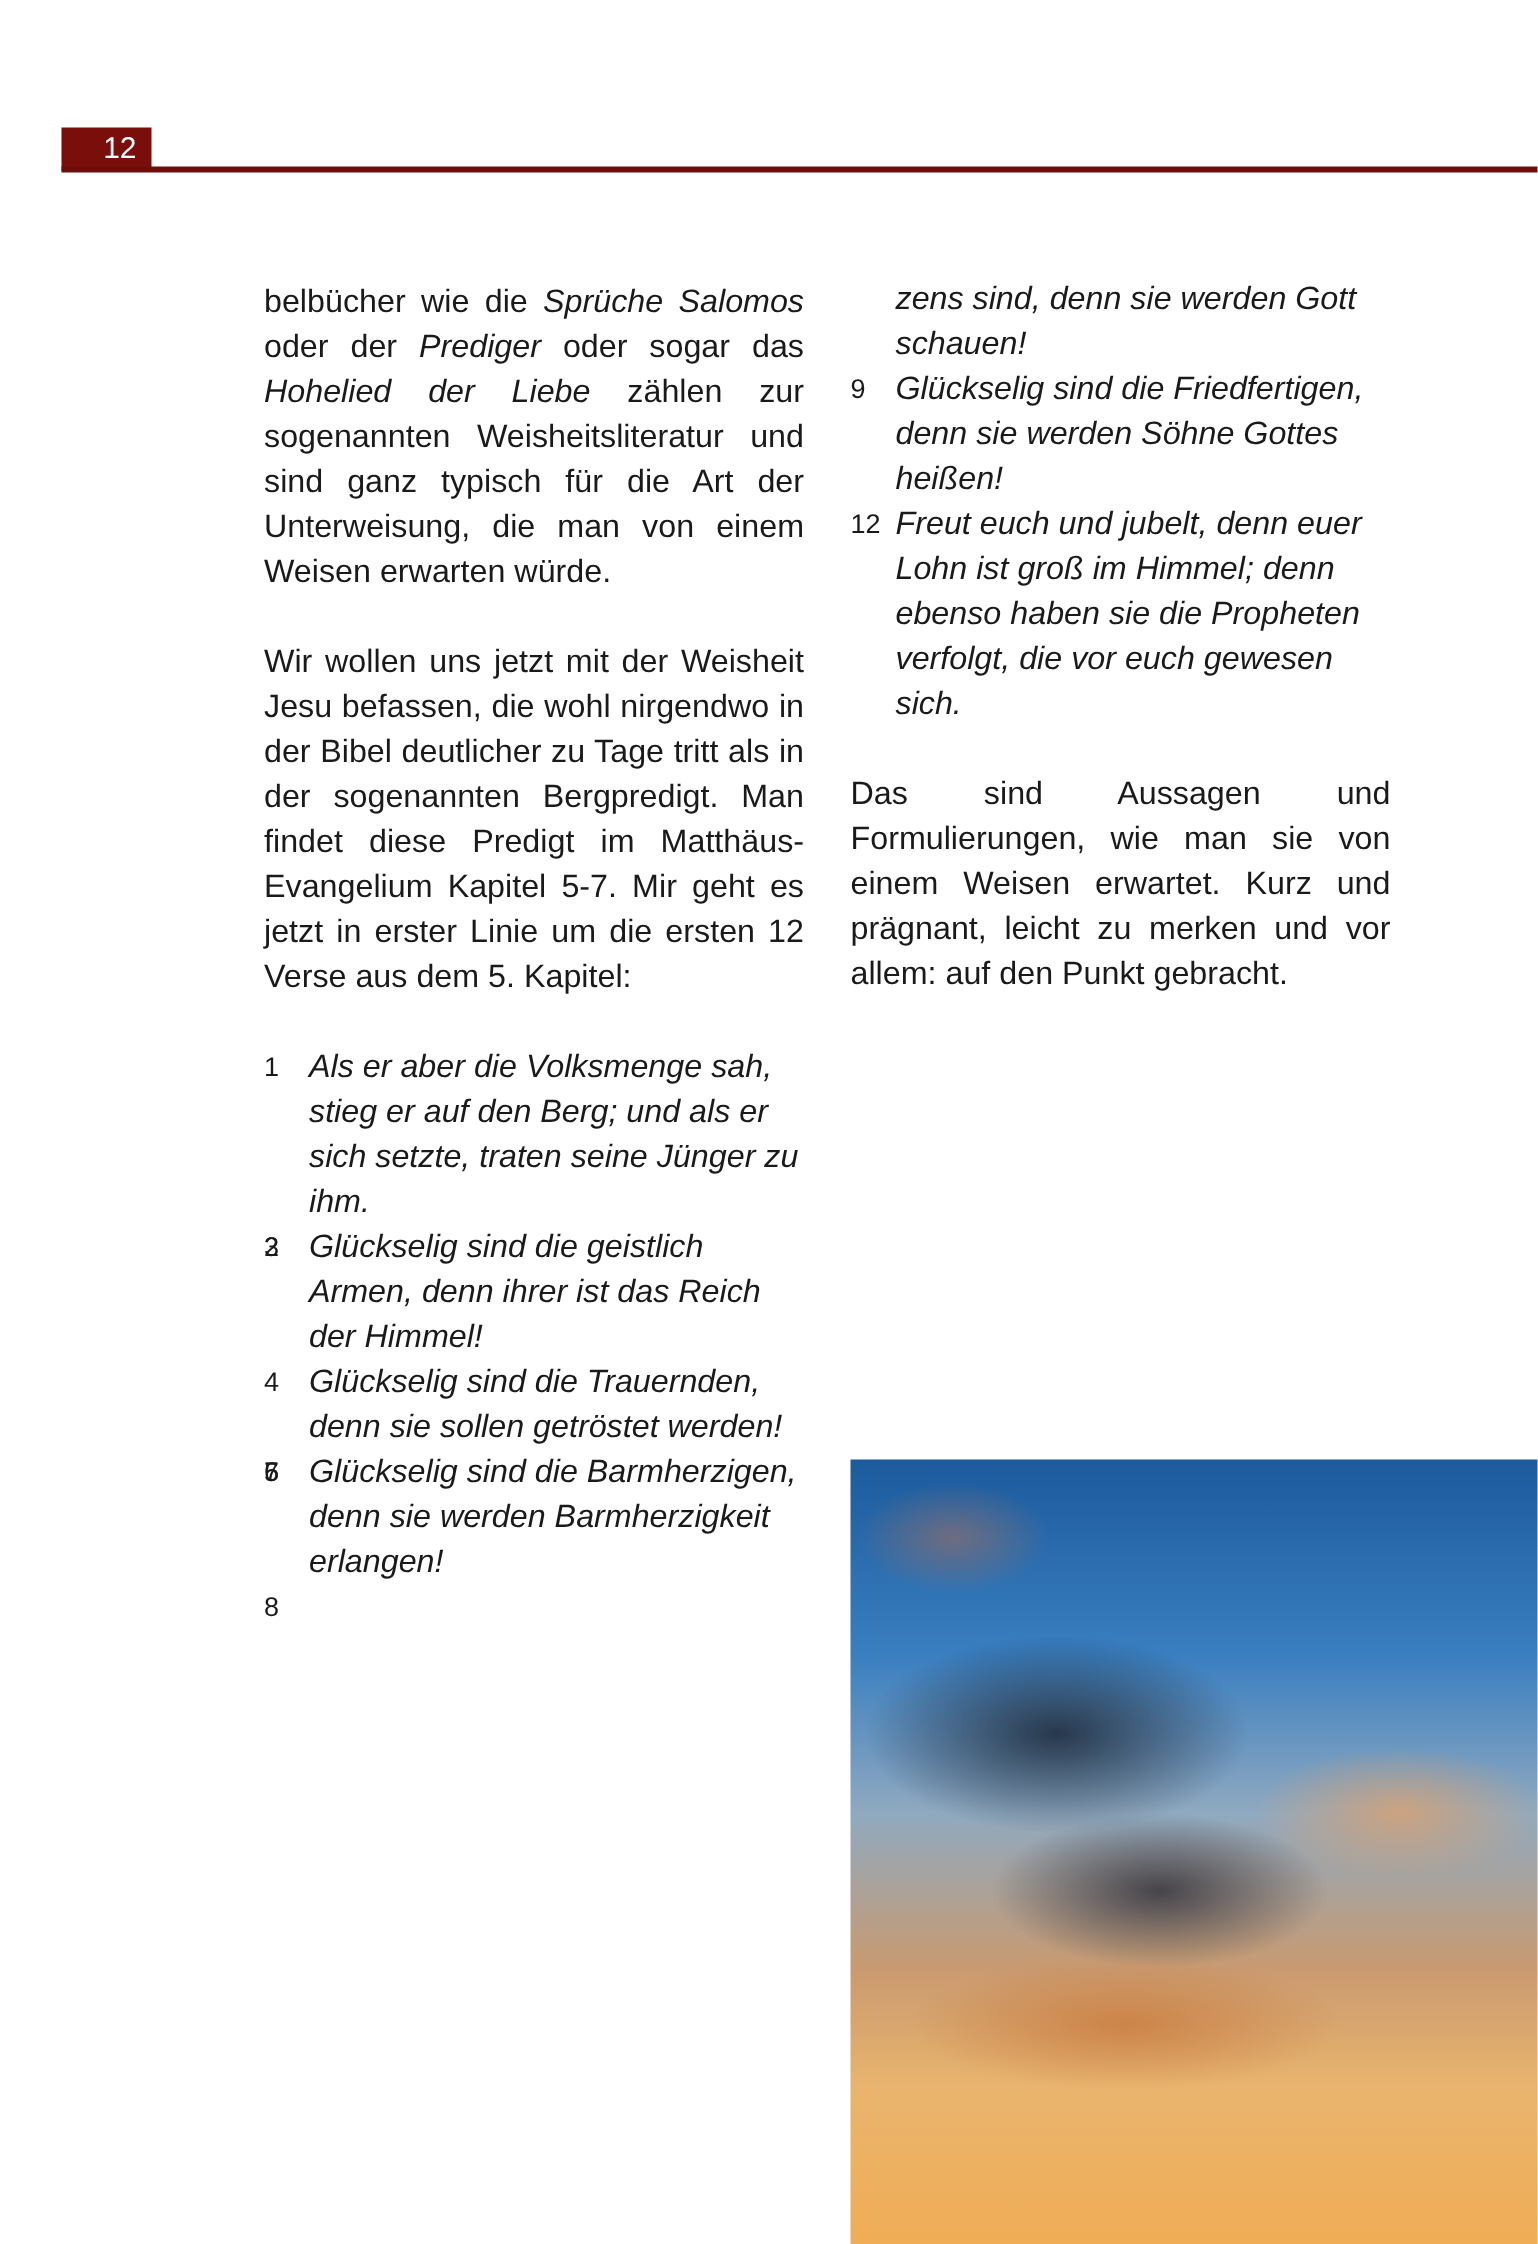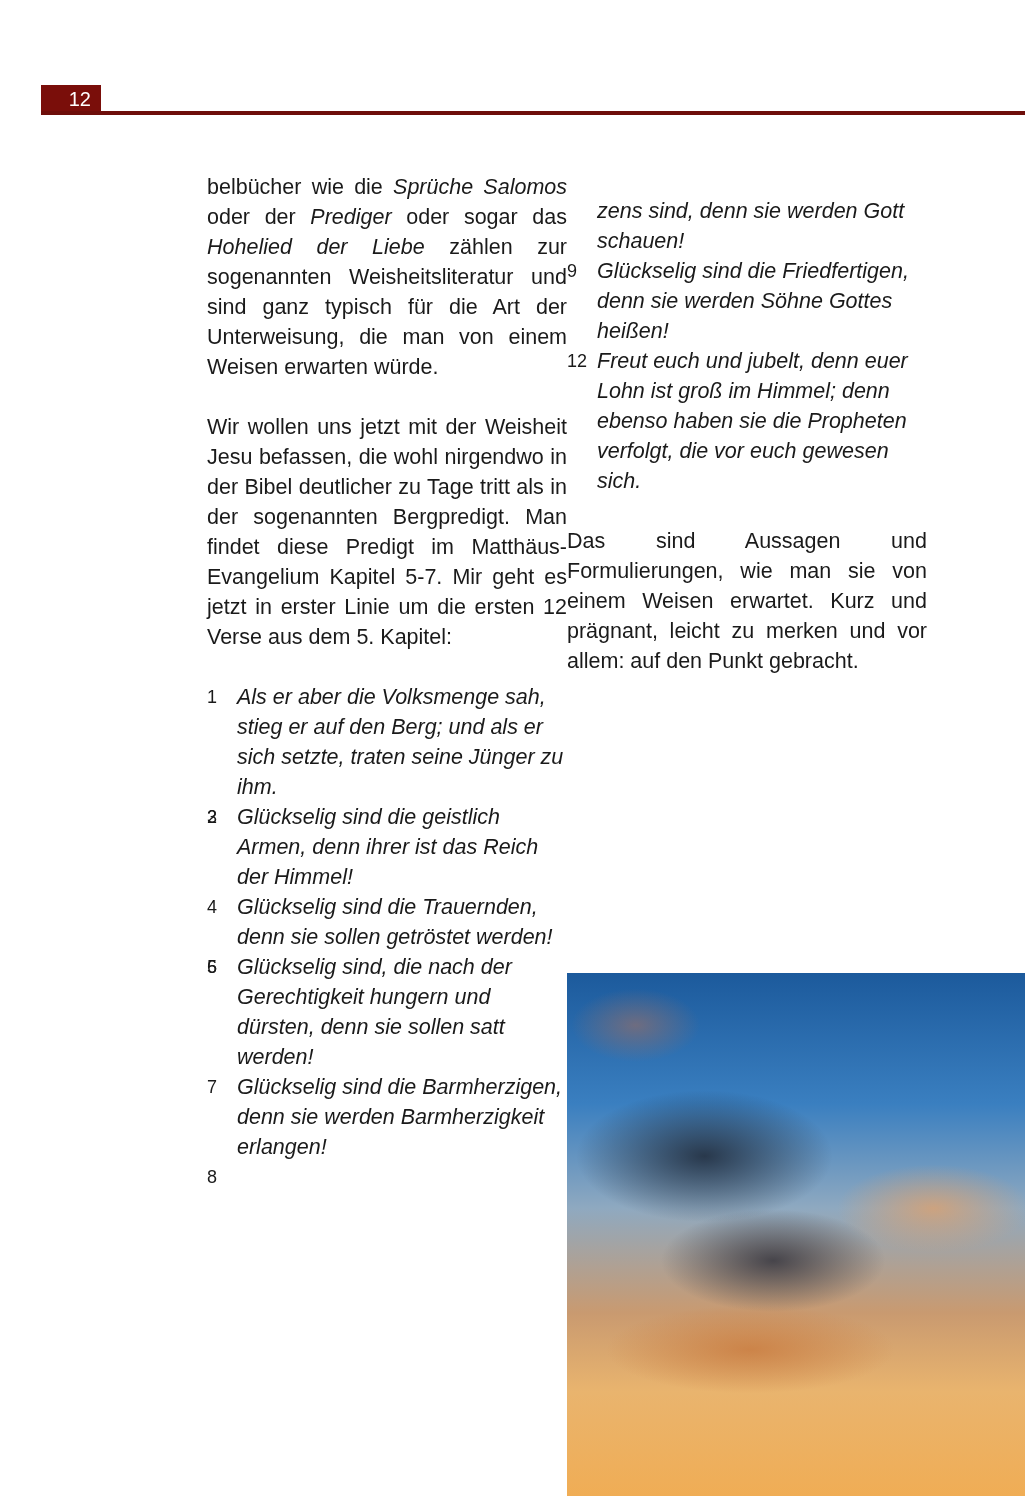--- a/index.html
+++ b/index.html
@@ -3,22 +3,22 @@
 <meta charset="utf-8">
 <style>
   html, body { margin: 0; padding: 0; background: #ffffff; }
   body { width: 1025px; height: 1496px; position: relative; overflow: hidden;
          font-family: "Liberation Sans", "DejaVu Sans", sans-serif; color: #1a1a1a; }
   .page-num-box { position: absolute; left: 41px; top: 85px; width: 60px; height: 29px;
                   background: #7a0e0a; color: #fff; font-size: 20px; line-height: 29px;
                   text-align: right; box-sizing: border-box; padding-right: 10px; }
   .header-rule { position: absolute; left: 41px; top: 111px; width: 984px; height: 4px; background: #6e0e0a; }
   .col { position: absolute; font-size: 21.5px; line-height: 30px; }
-  .col-left { left: 176px; top: 172px; width: 360px; margin-left: 31px; }
-  .col-right { left: 567px; top: 196px; width: 360px; }
+  .col-left { left: 176px; top: 186px; width: 360px; }
+  .col-right { left: 567px; top: 184px; width: 360px; }
   p.body-text { margin: 0 0 30px 0; text-align: justify; hyphens: manual; }
   em { font-style: italic; }
   ol.verses { list-style: none; margin: 0 0 30px 0; padding: 0; }
   ol.verses li { position: relative; padding-left: 30px; font-style: italic; }
   ol.verses li .vnum { position: absolute; left: 0; top: 0; font-style: normal; font-size: 18px; }
   .continued { padding-left: 30px; font-style: italic; }
   .sky-photo { position: absolute; left: 567px; top: 973px; width: 458px; height: 523px;
     background:
       radial-gradient(ellipse 40% 18% at 30% 35%, rgba(30,40,55,0.85), rgba(30,40,55,0) 70%),
       radial-gradient(ellipse 35% 14% at 45% 55%, rgba(45,45,55,0.8), rgba(45,45,55,0) 70%),
@@ -37,21 +37,21 @@
 
 <div class="col col-left">
   <p class="body-text" id="para1"><span>belbücher wie die </span><em>Sprüche Salomos</em><span> oder der </span><em>Prediger</em><span> oder sogar das </span><em>Hohelied der Liebe</em><span> zählen zur sogenannten Weisheitsliteratur und sind ganz typisch für die Art der Unterweisung, die man von einem Weisen erwarten würde.</span></p>
   <p class="body-text">Wir wollen uns jetzt mit der Weisheit Jesu befassen, die wohl nirgendwo in der Bibel deutlicher zu Tage tritt als in der sogenannten Bergpredigt. Man findet diese Predigt im Matthäus-Evangelium Kapitel 5-7. Mir geht es jetzt in erster Linie um die ersten 12 Verse aus dem 5. Kapitel:</p>
   <ol class="verses" id="left-verses">
       <li><span class="vnum">1</span><span>Als er aber die Volksmenge sah, stieg er auf den Berg; und als er sich setzte, traten seine Jünger zu ihm.</span></li>
       <li><span class="vnum">2</span></li>
       <li><span class="vnum">3</span><span>Glückselig sind die geistlich Armen, denn ihrer ist das Reich der Himmel!</span></li>
       <li><span class="vnum">4</span><span>Glückselig sind die Trauernden, denn sie sollen getröstet werden!</span></li>
       <li><span class="vnum">5</span></li>
-      <li><span class="vnum">6</span><span>Glückselig sind, die nach der Gerechtigkeit hungern und dürsten, denn sie sollen satt werden!</span></li>
+      <li><span class="vnum">6</span></li>
       <li><span class="vnum">7</span><span>Glückselig sind die Barmherzigen, denn sie werden Barmherzigkeit erlangen!</span></li>
       <li><span class="vnum">8</span></li>
     </ol>
 </div>
 
 <div class="col col-right">
   <div class="continued">zens sind, denn sie werden Gott schauen!</div>
   <ol class="verses" id="right-verses">
       <li><span class="vnum">9</span><span>Glückselig sind die Friedfertigen, denn sie werden Söhne Gottes heißen!</span></li>
       <li><span class="vnum">12</span><span>Freut euch und jubelt, denn euer Lohn ist groß im Himmel; denn ebenso haben sie die Propheten verfolgt, die vor euch gewesen sich.</span></li>

